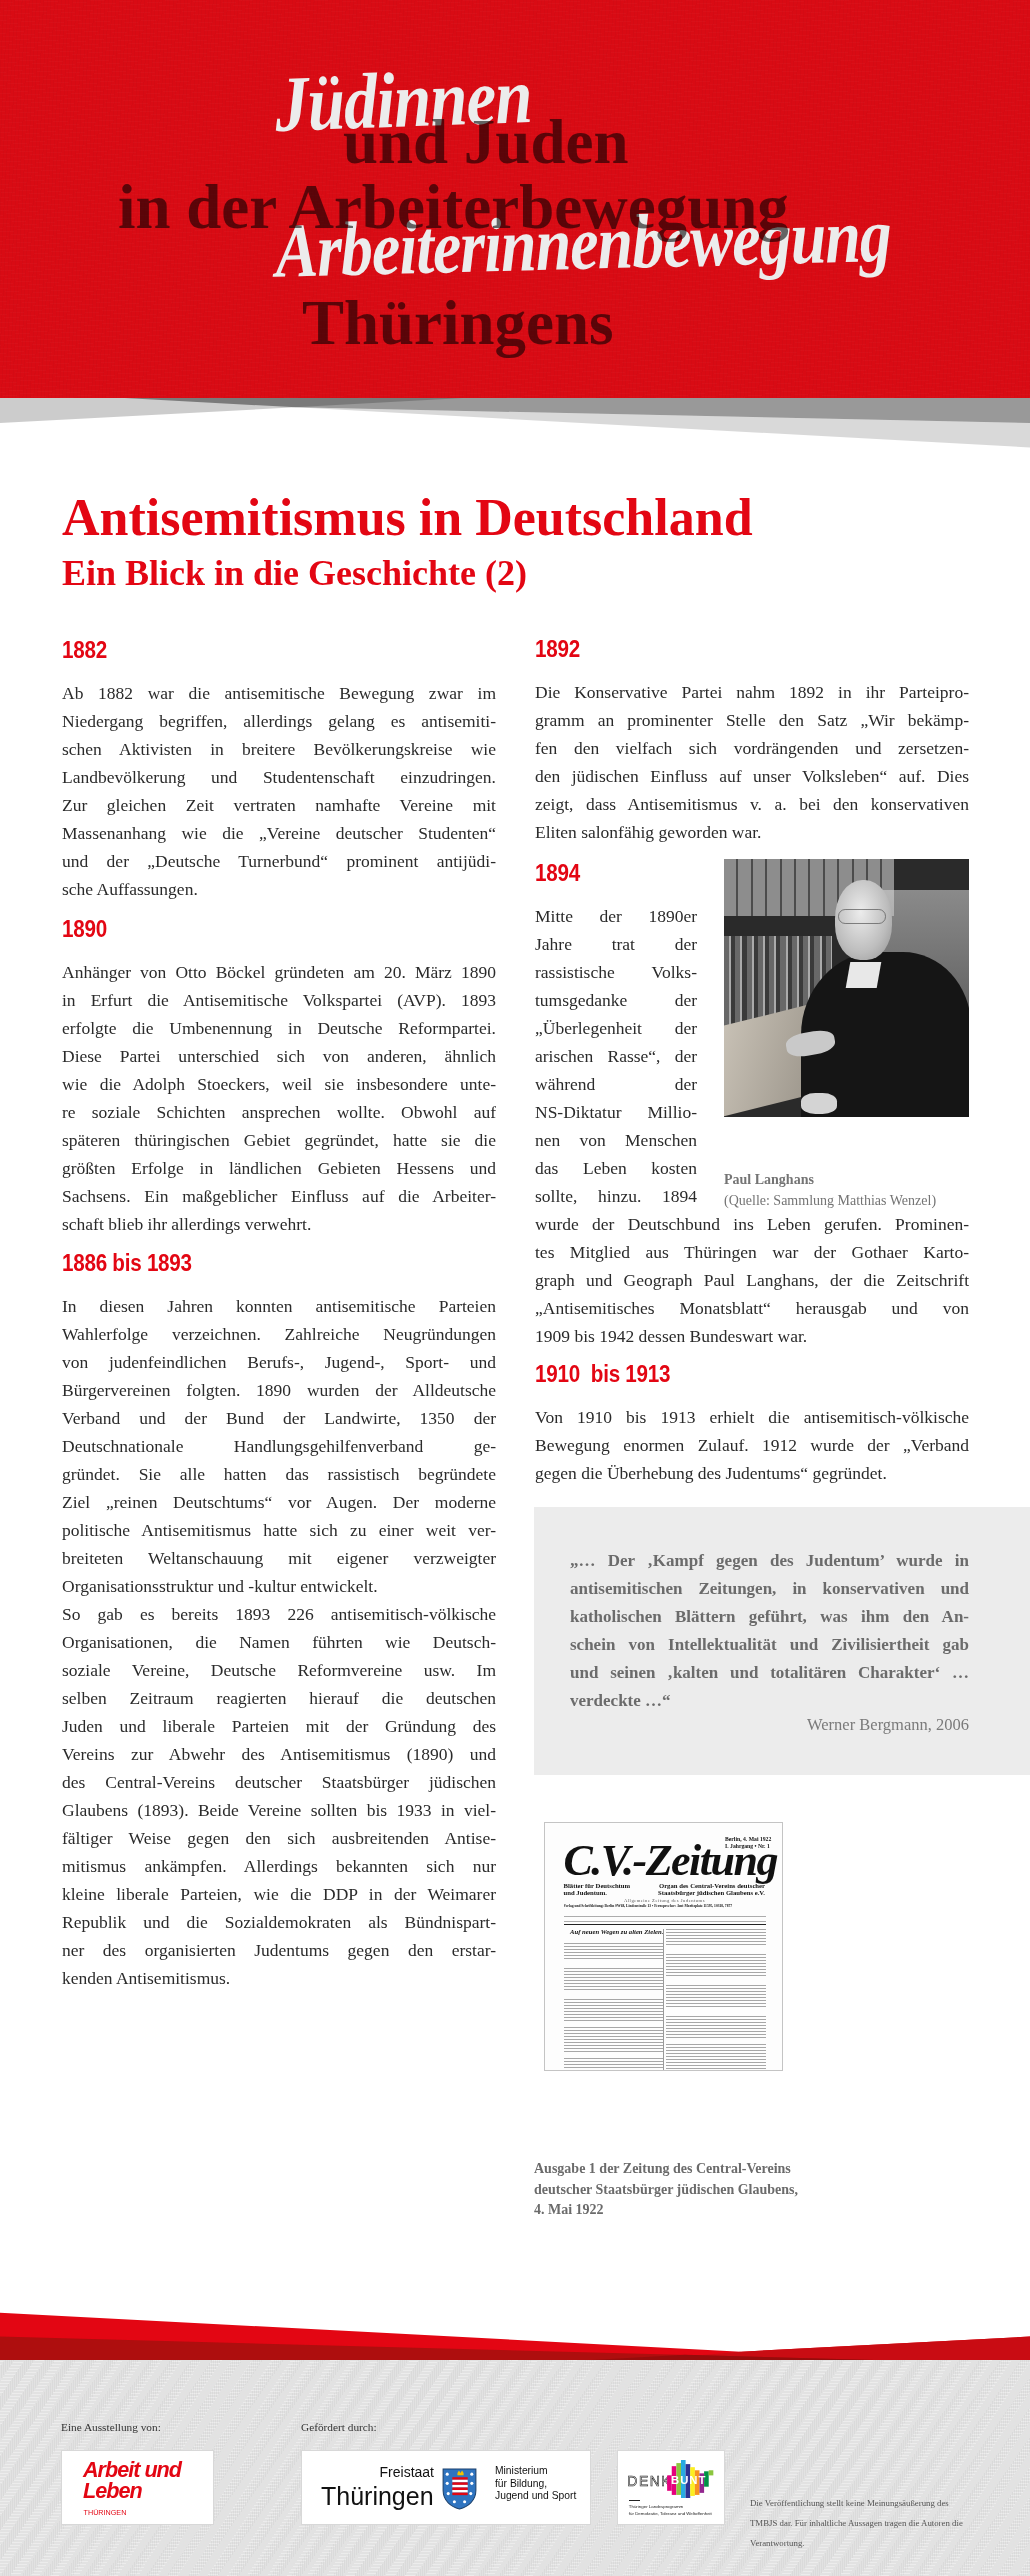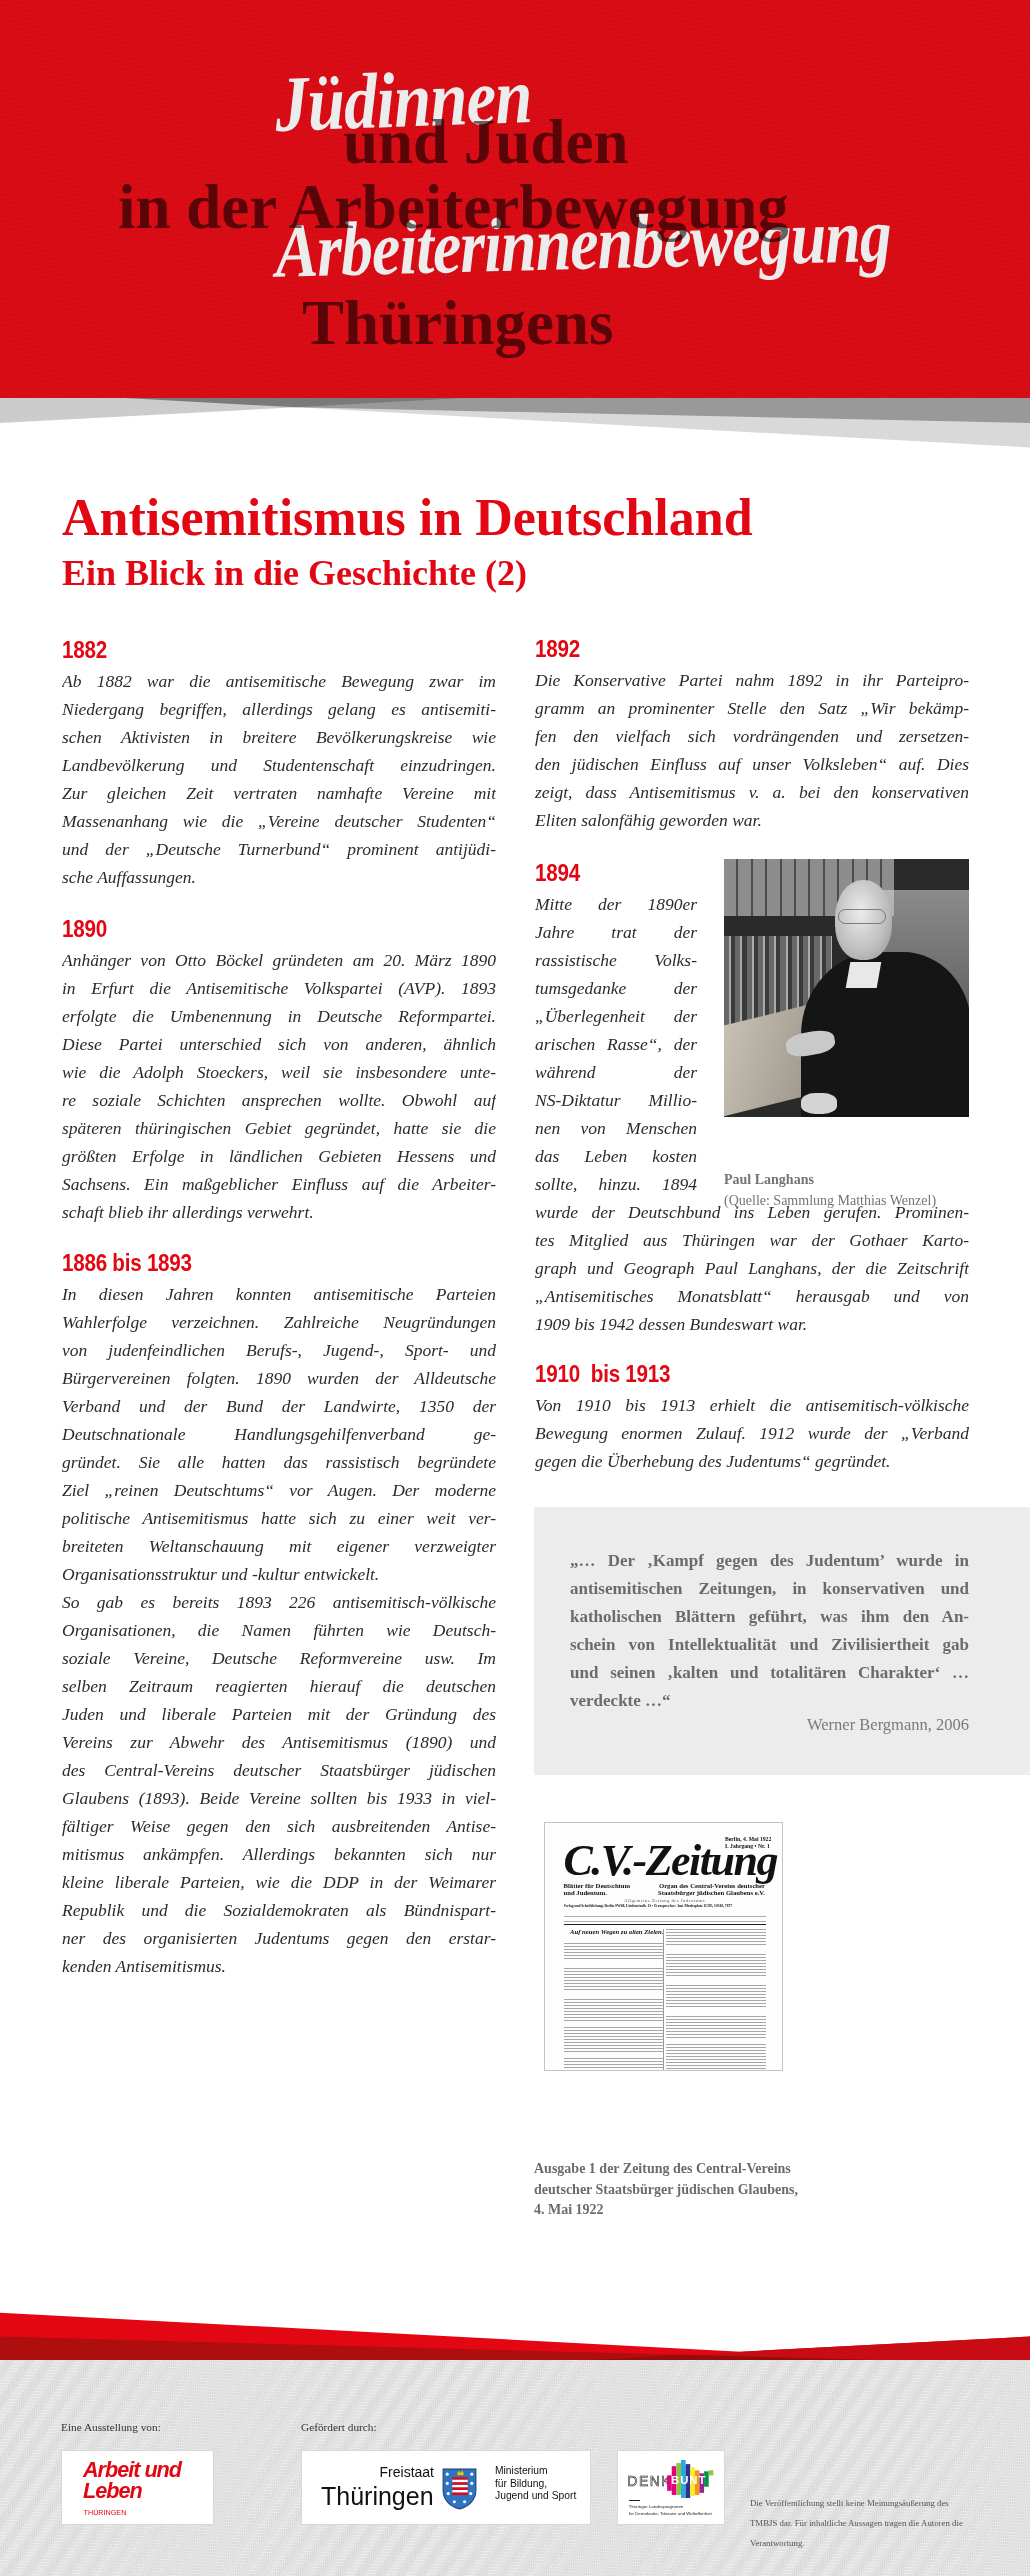--- a/index.html
+++ b/index.html
@@ -27,21 +27,21 @@
   .page-title { position:absolute; left:62px; top:492px; font-size:52px; font-weight:bold; line-height:1;
     color:#e30613; white-space:nowrap; }
   .page-subtitle { position:absolute; left:62px; top:555px; font-size:36px; line-height:1;
     color:#e30613; white-space:nowrap; }
 
   
   .sec { position:absolute; width:434px; }
   .yr { height:23px; line-height:23px; white-space:nowrap; }
   .yr span { display:inline-block; font-family:"Liberation Sans", sans-serif; font-weight:bold; font-size:24px;
     color:#e30613; transform:scaleX(0.86); transform-origin:left center; letter-spacing:-0.3px; }
-  .body { margin-top:6px;font-style:italic; }
+  .body { margin-top:18px; }
   .ln { font-family:"Liberation Serif", serif; font-size:17.5px; line-height:28px; height:28px; overflow:hidden;
     text-align:justify; text-align-last:justify; color:#2b2b2b; }
   .ln.last { text-align:left; text-align-last:left; }
   .ln.narrow { width:162px; }
 
   
   .photo { position:absolute; left:189px; top:-2.1px; width:245px; height:258px; overflow:hidden; background:#2a2a2a; }
   .ph-shelf { position:absolute; left:0; top:0; width:170px; height:57px;
     background:repeating-linear-gradient(90deg, #8d8d8d 0 12.4px, #4c4c4c 12.4px 14.4px); }
   .ph-books { position:absolute; left:0; top:77px; width:108px; height:98px;

